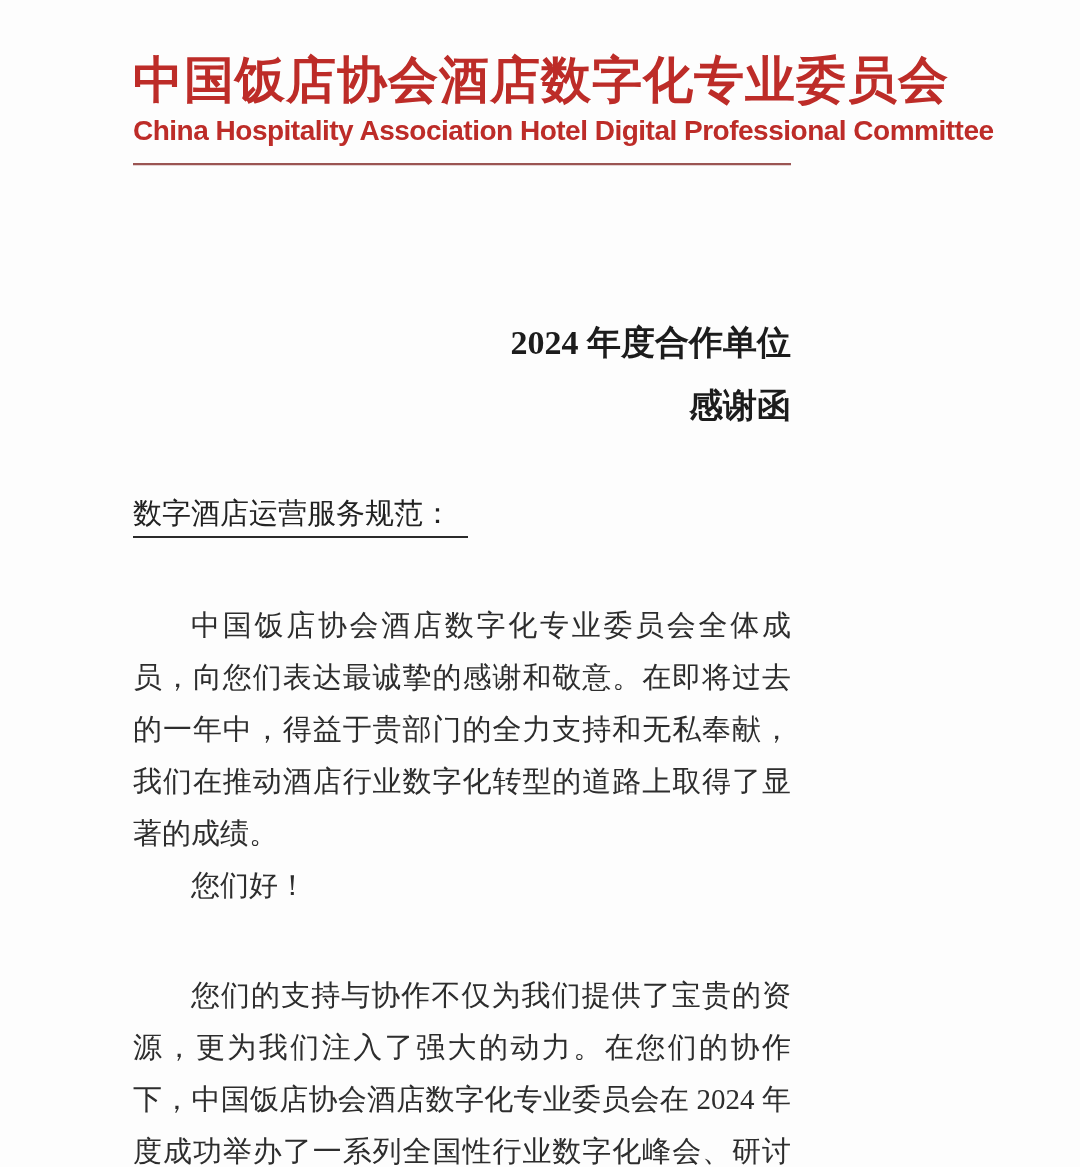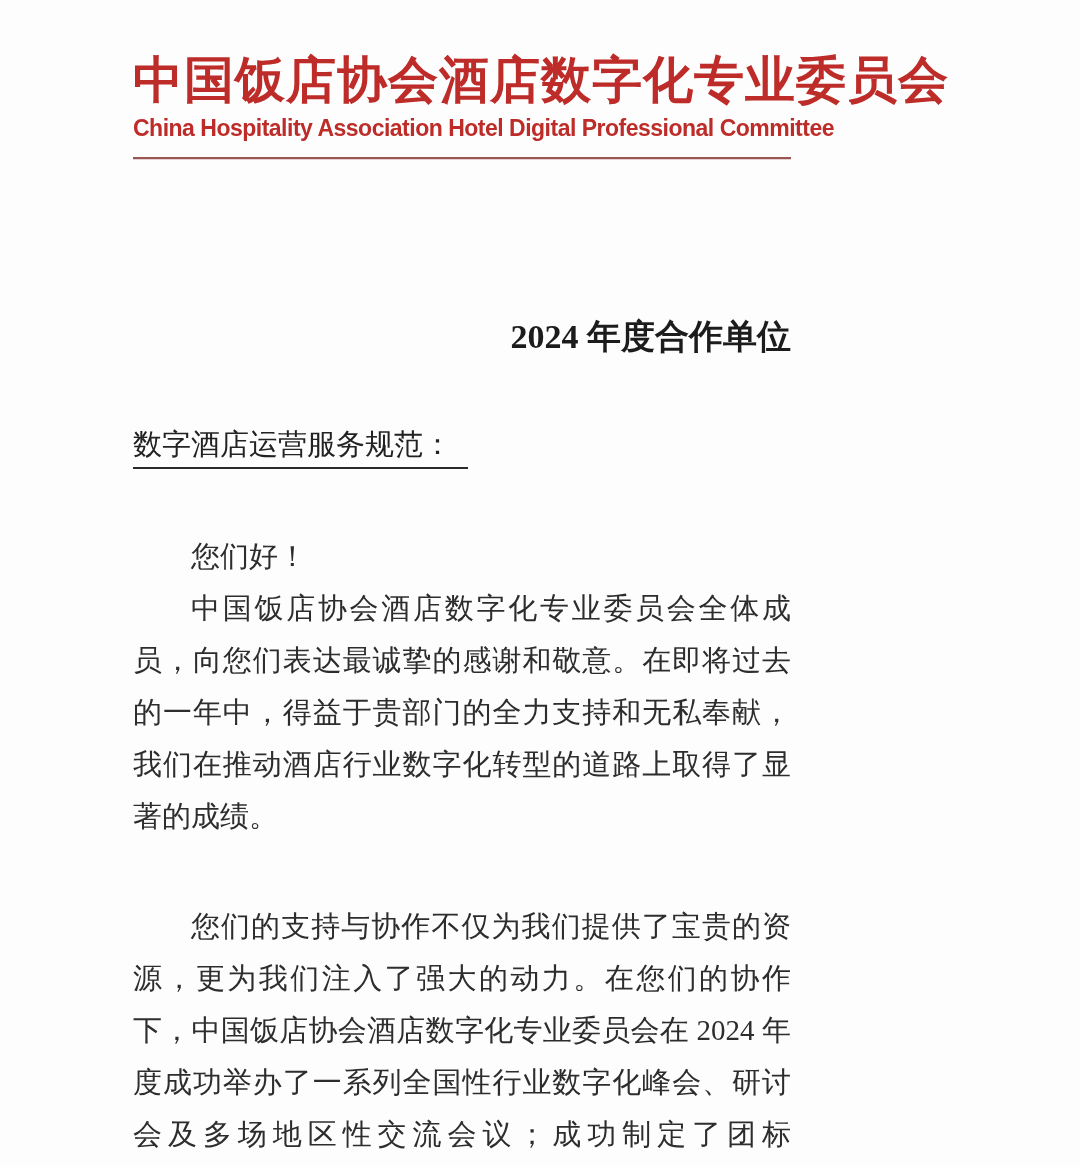--- a/index.html
+++ b/index.html
@@ -28,21 +28,21 @@
     font-size:50px;
     line-height:1.14;
     text-align:center;
     letter-spacing:1px;
     white-space:nowrap;
   }
   .org-en{
     color:var(--brand-red);
     font-family:"Liberation Sans","DejaVu Sans",sans-serif;
     font-weight:bold;
-    font-size:23px;
+    font-size:28px;
     line-height:1.15;
     text-align:center;
     letter-spacing:-0.5px;
     margin-top:6px;
     white-space:nowrap;
   }
   .divider{
     height:2px;
     background:var(--divider);
     box-shadow:0 1px 0 rgba(155,85,83,0.25);
@@ -92,25 +92,26 @@
 <div class="page">
 
   <div class="letterhead">
     <div class="org-cn">中国饭店协会酒店数字化专业委员会</div>
     <div class="org-en">China Hospitality Association Hotel Digital Professional Committee</div>
     <div class="divider"></div>
   </div>
 
   <div class="doc-title">
     <div>2024 年度合作单位</div>
+    <div>感谢函</div>
   </div>
 
   <div class="salutation">
     <span class="underlined">数字酒店运营服务规范：</span>
   </div>
 
   <div class="letter-body">
+    <p>中国饭店协会酒店数字化专业委员会全体成员，向您们表达最诚挚的感谢和敬意。在即将过去的一年中，得益于贵部门的全力支持和无私奉献，我们在推动酒店行业数字化转型的道路上取得了显著的成绩。</p>
     <p>您们好！</p>
-    <p>中国饭店协会酒店数字化专业委员会全体成员，向您们表达最诚挚的感谢和敬意。在即将过去的一年中，得益于贵部门的全力支持和无私奉献，我们在推动酒店行业数字化转型的道路上取得了显著的成绩。</p>
     <p class="para-gap">您们的支持与协作不仅为我们提供了宝贵的资源，更为我们注入了强大的动力。在您们的协作下，中国饭店协会酒店数字化专业委员会在 2024 年度成功举办了一系列全国性行业数字化峰会、研讨会及多场地区性交流会议；成功制定了团标 T/CHA039-2024《数字酒店运营服务规范》；顺利发布了《坐看云起时——</p>
   </div>
 
 </div>
 
 </body></html>

